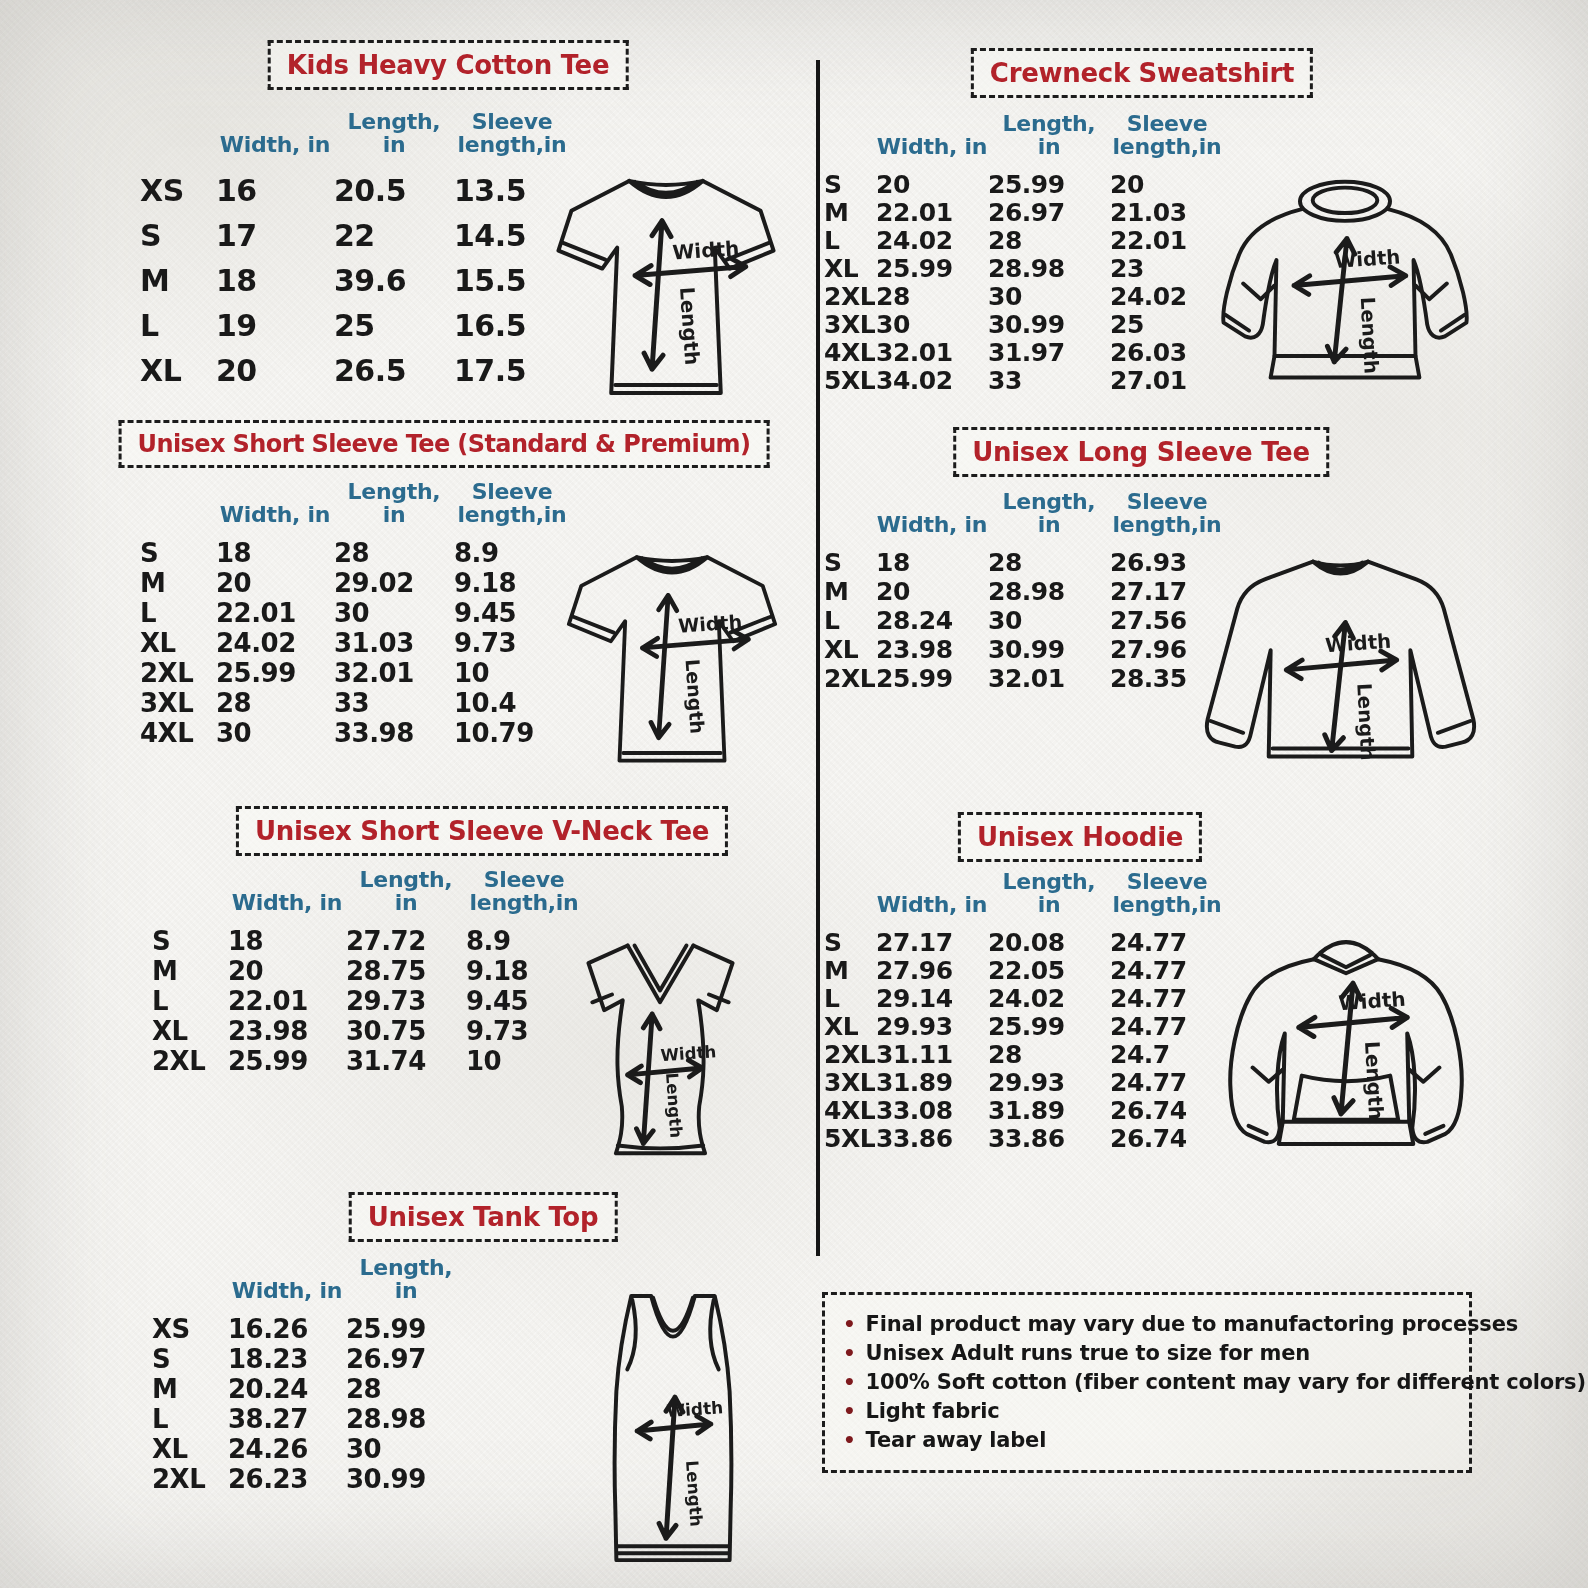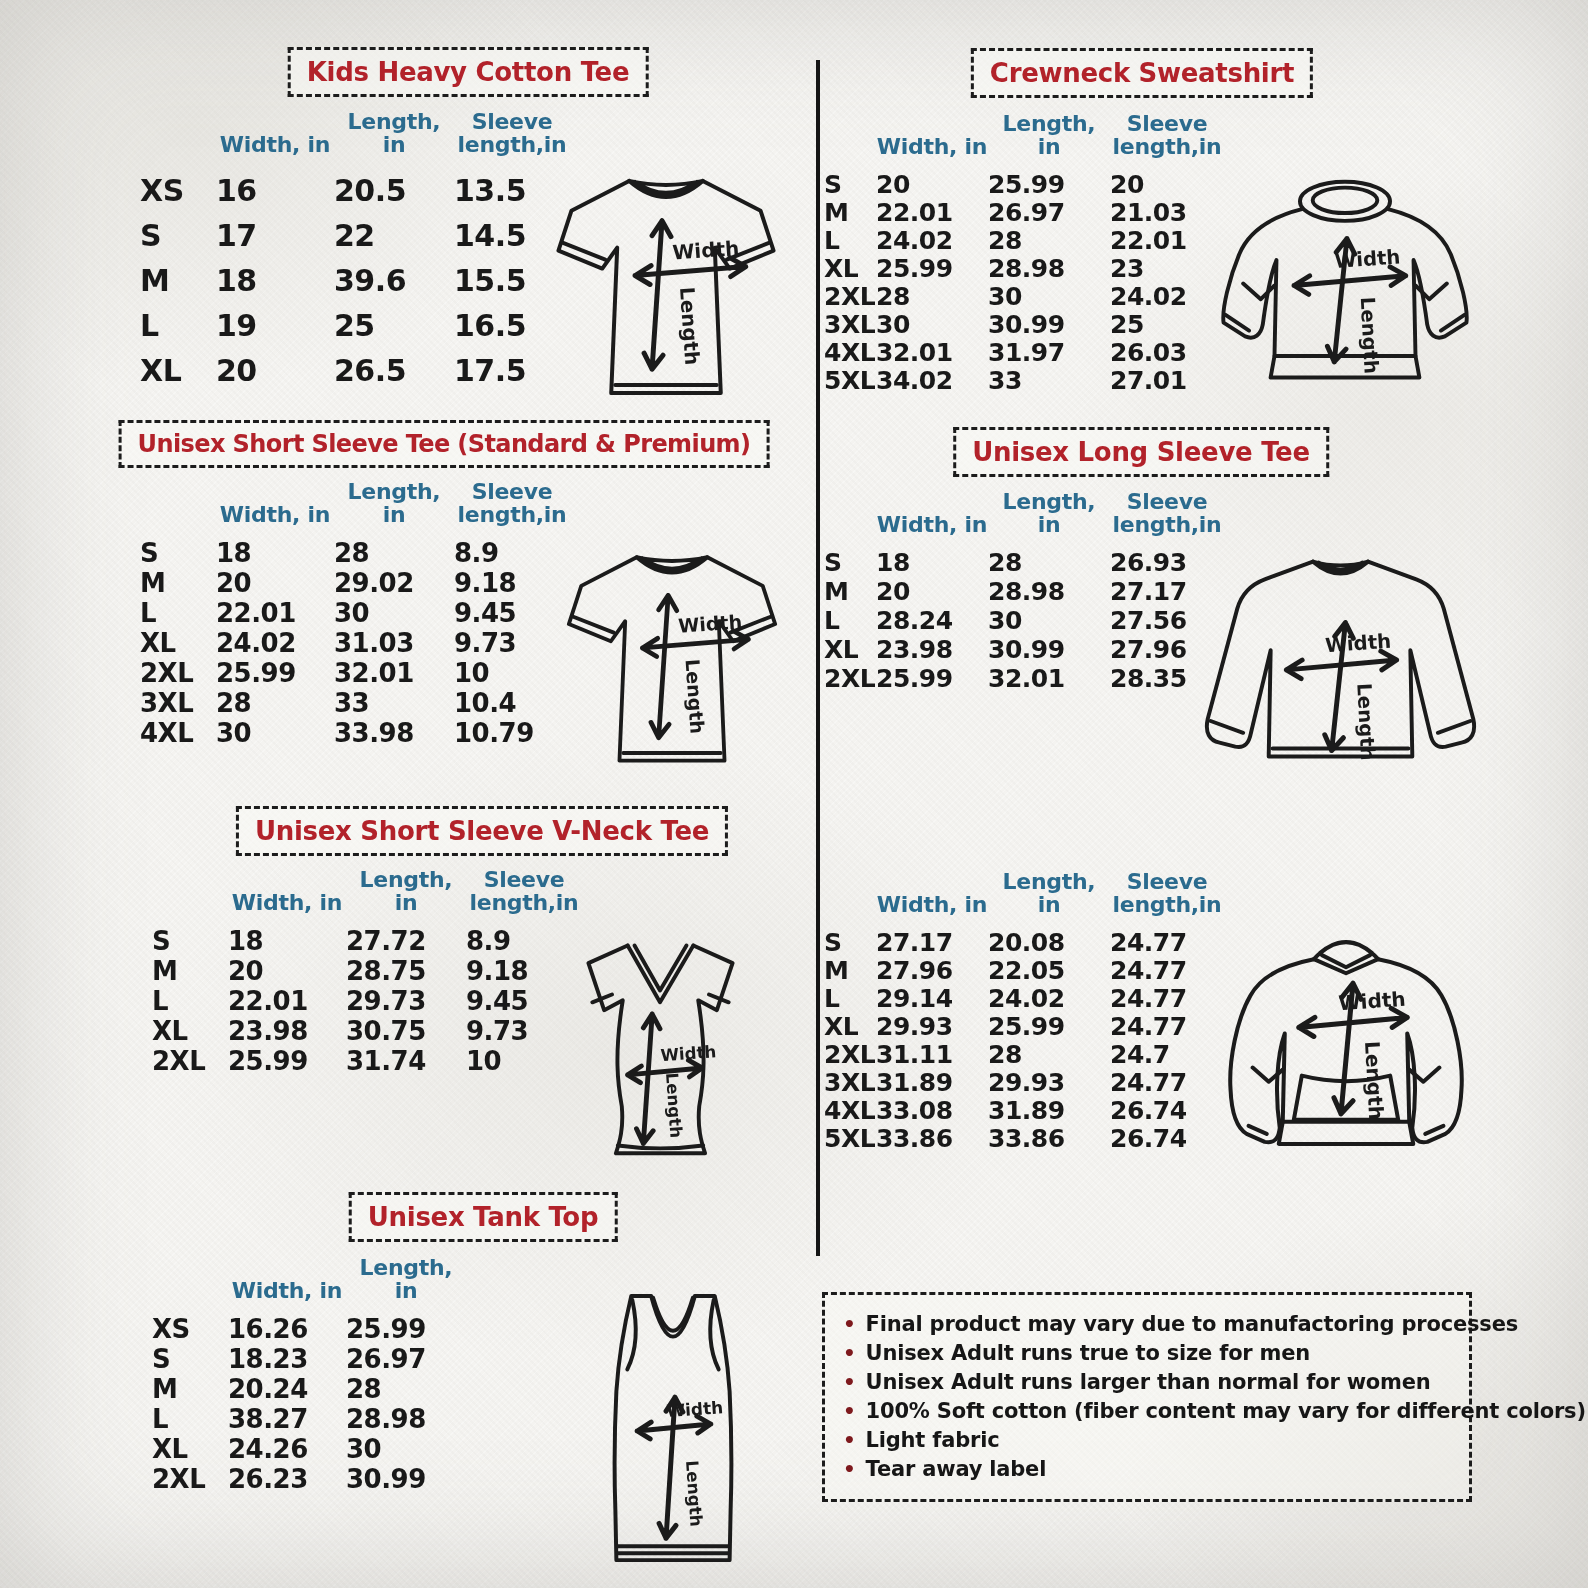--- a/index.html
+++ b/index.html
@@ -43,26 +43,27 @@
   .draw text{fill:#1b1b1b;font-weight:bold;font-size:20px;font-family:"DejaVu Sans",sans-serif;}
   .draw text.sm{font-size:17px;}
 </style>
 </head>
 <body>
 
 <div class="canvas">
 
   <div class="divider" style="left:816px;top:60px;width:4px;height:1196px;"></div>
 
-  <div class="title" style="left:468px;top:40px;margin-top:7px;">Kids Heavy Cotton Tee</div>
+  <div class="title" style="left:448px;top:40px;">Kids Heavy Cotton Tee</div>
   <div class="title small" style="left:444px;top:420px;">Unisex Short Sleeve Tee (Standard &amp; Premium)</div>
   <div class="title" style="left:482px;top:806px;">Unisex Short Sleeve V-Neck Tee</div>
   <div class="title" style="left:483px;top:1192px;">Unisex Tank Top</div>
   <div class="title" style="left:1142px;top:48px;">Crewneck Sweatshirt</div>
   <div class="title" style="left:1141px;top:427px;">Unisex Long Sleeve Tee</div>
+  <div class="title" style="left:1080px;top:812px;">Unisex Hoodie</div>
 
   <div class="tbl" style="left:140px;top:110px;--rh:45px;--fs:30px;">
       <div class="hrow g4l">
         <div class="hcell"></div>
         <div class="hcell">Width, in</div>
         <div class="hcell">Length, in</div>
         <div class="hcell">Sleeve
 length,in</div>
       </div>
       <div class="trow g4l">
@@ -477,19 +478,18 @@
     <g class="arr">
       <path d="M98,112 L206,102 M98,112 l16,-10 M98,112 l15,9 M206,102 l-16,-9 M206,102 l-15,10"></path>
     </g>
     <text x="138" y="95" transform="rotate(-4 138 95)">Width</text>
     <text x="164" y="126" transform="rotate(87 164 126)">Length</text>
   </svg>
 
   <div class="notes" style="left:822px;top:1292px;width:650px;min-height:180px;">
       <div class="note">Final product may vary due to manufactoring processes</div>
       <div class="note">Unisex Adult runs true to size for men</div>
-      <div class="note">Unisex Adult runs larger than normal for women</div>
       <div class="note">100% Soft cotton (fiber content may vary for different colors)</div>
       <div class="note">Light fabric</div>
       <div class="note">Tear away label</div>
     </div>
 
 </div>
 
 </body></html>

